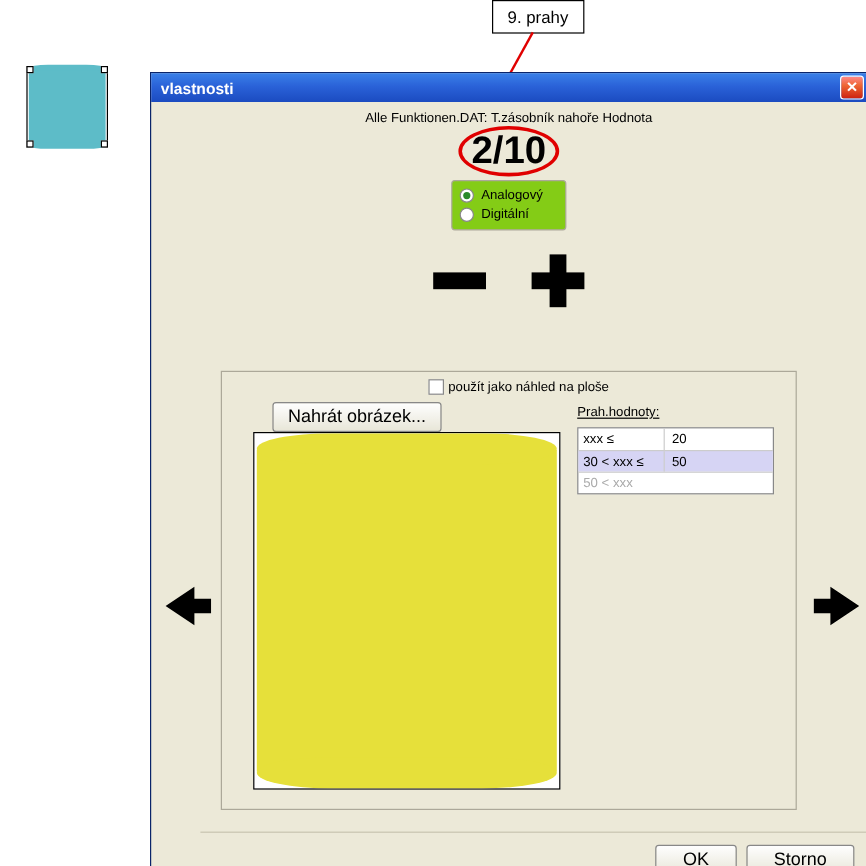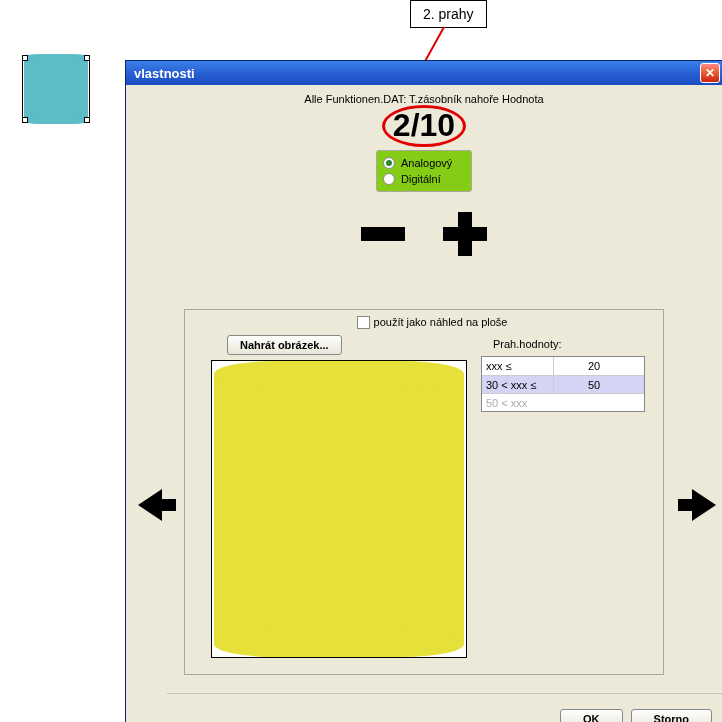--- a/index.html
+++ b/index.html
@@ -162,44 +162,43 @@
     background: #fff;
     vertical-align: -3px;
     margin-right: 4px;
     cursor: pointer;
   }
   .load-btn, .footer-btn {
     border: 1px solid #888;
     border-radius: 3px;
     background: linear-gradient(#fefefe,#e8e6d8);
     padding: 3px 12px;
-    font-size: 11px;
+    font-size: 15px;
     cursor: pointer;
     display: inline-block;
-    font-weight: bold;
   }
   .load-btn { margin: 2px 0 0 26px; }
   .thresh-label {
     position: absolute;
-    left: 308px; top: 28px;
-    font-size: 11px;
+    left: 296px; top: 28px;
+    font-size: 11px;
+    text-decoration: underline;
   }
   .thresh-table {
     position: absolute;
     left: 296px; top: 46px;
     width: 164px;
     border: 1px solid #888;
     background: #fff;
     font-size: 11px;
   }
   .thresh-table .row {
     display: flex;
     height: 18px;
     align-items: center;
-    gap: 28px;
   }
   .thresh-table .row.sep { border-top: 1px solid #ccc; }
   .thresh-table .c1 {
     width: 72px;
     padding-left: 4px;
     border-right: 1px solid #ccc;
     height: 100%;
     display: flex; align-items: center;
   }
   .thresh-table .c2 {
@@ -246,21 +245,21 @@
     padding-right: 10px;
     margin-left: 41px;
   }
   .footer-btn { padding: 3px 22px; }
   
   svg { display: block; }
 </style>
 </head>
 <body>
 
-<div class="callout" style="left:410px; top:0px;">2. prahy</div>
+<div class="callout" style="left:410px; top:0px;">9. prahy</div>
 
 <svg style="position:absolute; left:398px; top:25px;" width="56" height="86">
   <defs>
       <marker id="ah1" markerWidth="8" markerHeight="8" refX="6" refY="3" orient="auto">
         <path d="M0,0 L7,3 L0,6 Z" fill="#e00000"></path>
       </marker>
     </defs>
   <line x1="46" y1="2" x2="4" y2="78" stroke="#e00000" stroke-width="2" marker-end="url(#ah1)"></line>
 </svg>
 

